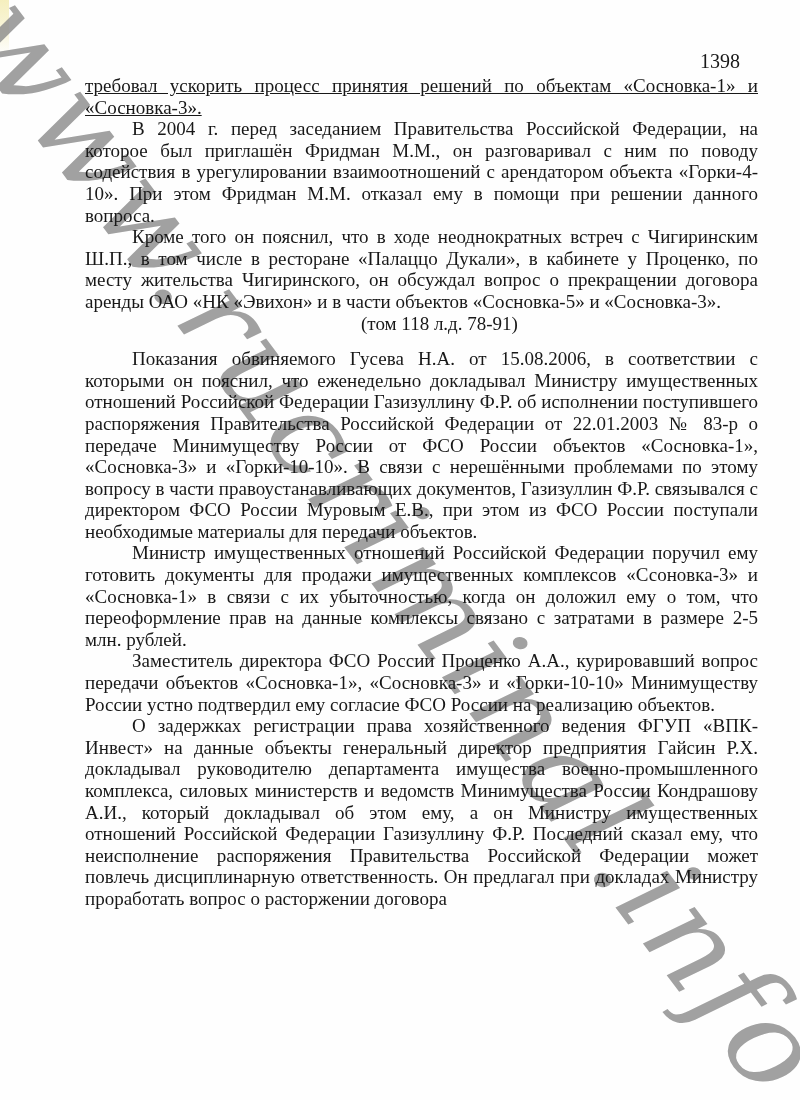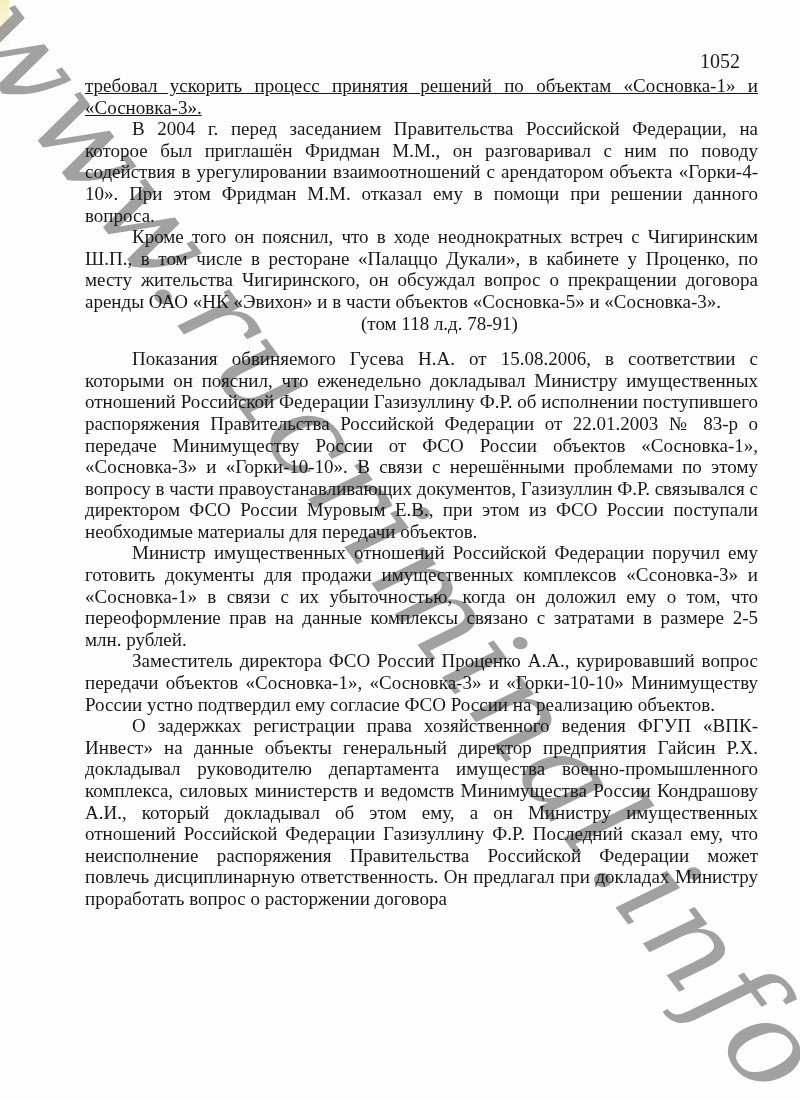--- a/index.html
+++ b/index.html
@@ -84,21 +84,21 @@
 </style>
 </head>
 <body>
 
 <div class="page">
 
   <div class="corner-artifact"></div>
 
   <div class="watermark">www.rucriminal.info</div>
 
-  <div class="page-number">1052</div>
+  <div class="page-number">1398</div>
 
   <div class="content">
 
     <p class="no-indent">требовал ускорить процесс принятия решений по объектам «Сосновка-1» и «Сосновка-3».</p>
 
 
     <p>В 2004 г. перед заседанием Правительства Российской Федерации, на которое был приглашён Фридман М.М., он разговаривал с ним по поводу содействия в урегулировании взаимоотношений с арендатором объекта «Горки-4-10». При этом Фридман М.М. отказал ему в помощи при решении данного вопроса.</p>
 
     <p>Кроме того он пояснил, что в ходе неоднократных встреч с Чигиринским Ш.П., в том числе в ресторане «Палаццо Дукали», в кабинете у Проценко, по месту жительства Чигиринского, он обсуждал вопрос о прекращении договора аренды ОАО «НК «Эвихон» и в части объектов «Сосновка-5» и «Сосновка-3».</p>
 

